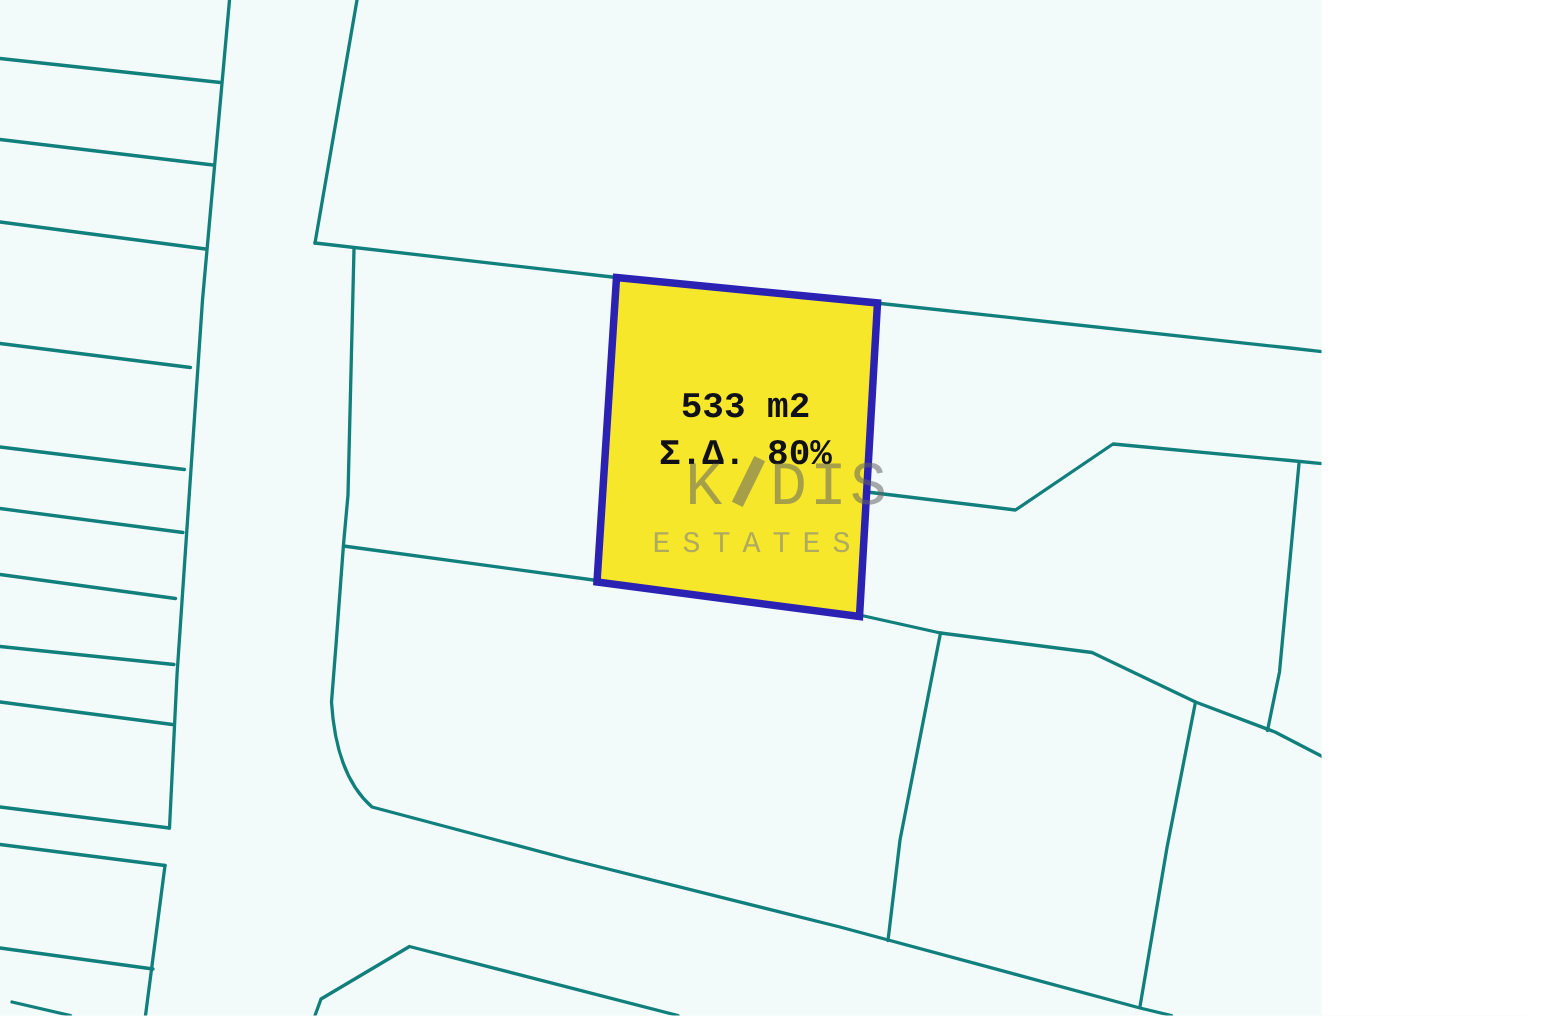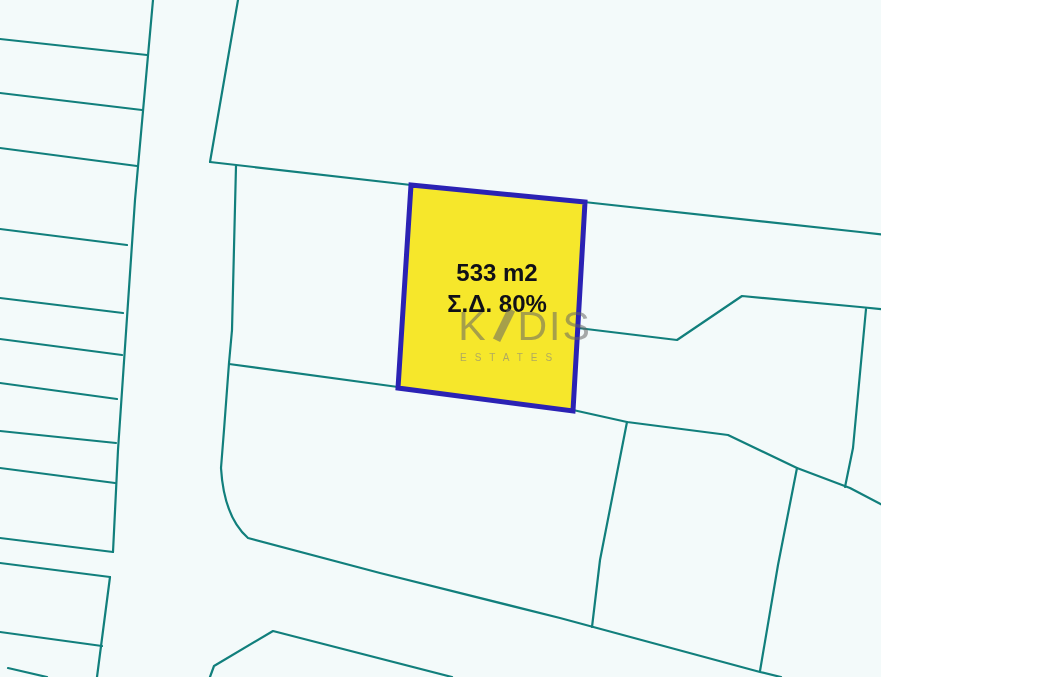--- a/index.html
+++ b/index.html
@@ -1,21 +1,21 @@
 <!DOCTYPE html>
 <html><head>
 <meta charset="utf-8">
 <style>
   html,body{margin:0;padding:0;}
   #stage{
     position:relative;
     width:881px;height:677px;
     background:#f3fafa;
     overflow:hidden;
-    font-family:Liberation Sans, sans-serif;
+    font-family:Liberation Mono, monospace;
   }
   #map-svg{position:absolute;left:0;top:0;}
   .plot-labels{
     position:absolute;
     left:412px;top:257px;width:170px;
     text-align:center;
     color:#101018;
     font-weight:bold;
     font-size:24px;
     line-height:31px;
@@ -34,23 +34,23 @@
   }
   .wm-a-slash{
     display:inline-block;
     width:8px;height:34px;
     background:rgba(100,100,100,0.55);
     transform:rotate(26deg);
     margin:0 10px -2px 12px;
   }
   .wm-subtitle{
     position:absolute;
-    left:452px;top:352px;width:190px;
-    text-align:left;
-    font-size:10px;
+    left:406px;top:352px;width:190px;
+    text-align:center;
+    font-size:20px;
     letter-spacing:8px;
     text-indent:8px;
     color:rgba(130,130,130,0.6);
     z-index:4;
     white-space:nowrap;
   }
 </style>
 </head>
 <body>
 

